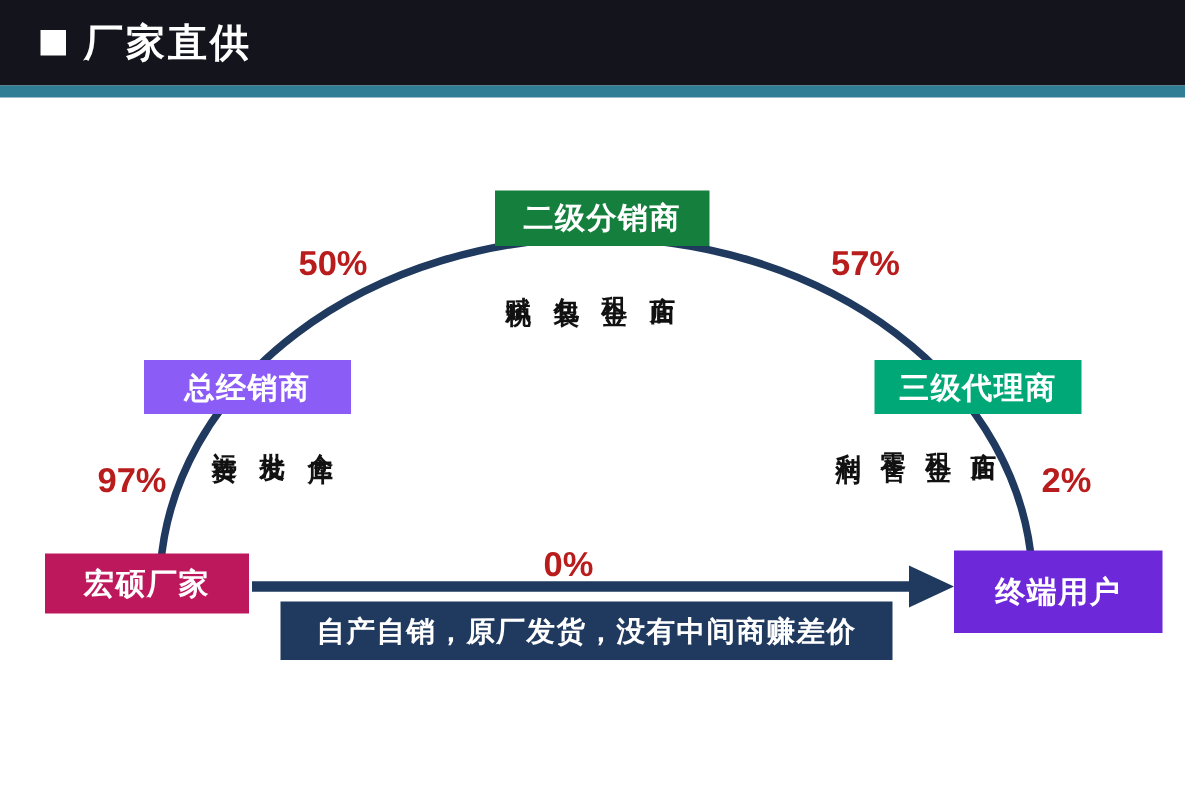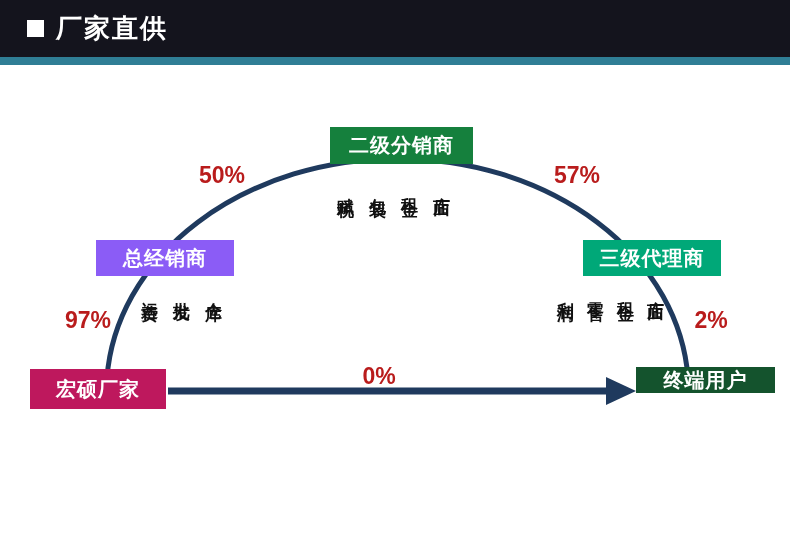--- a/index.html
+++ b/index.html
@@ -21,21 +21,21 @@
   .arrow-line { stroke: #1f3a5e; stroke-width: 7; }
   .arrow-head { fill: #1f3a5e; stroke: none; }
 
   
   .node { position: absolute; display: flex; align-items: center; justify-content: center;
           color: #ffffff; font-weight: bold; font-size: 20px; letter-spacing: 1px; }
   .node-factory  { left: 30px;  top: 369px; width: 136px; height: 40px; background: #be185d; }
   .node-general  { left: 96px;  top: 240px; width: 138px; height: 36px; background: #8b5cf6; }
   .node-second   { left: 330px; top: 127px; width: 143px; height: 37px; background: #15803d; }
   .node-third    { left: 563px; top: 240px; width: 138px; height: 36px; background: #00a878; margin-left: 20px; }
-  .node-enduser  { left: 636px; top: 367px; width: 139px; height: 26px; background: #14532d; font-family: Liberation Mono, monospace; }
+  .node-enduser  { left: 636px; top: 367px; width: 139px; height: 55px; background: #6d28d9; font-family: Liberation Mono, monospace; }
 
   
   .pct { position: absolute; color: #b91c1c; font-size: 23px; font-weight: 600; transform: translateX(-50%); }
   .pct-50 { left: 222px; top: 162px; }
   .pct-30 { left: 577px; top: 162px; }
   .pct-70 { left: 88px;  top: 307px; }
   .pct-20 { left: 711px; top: 307px; }
   .pct-0  { left: 379px; top: 363px; }
 
   
@@ -93,14 +93,15 @@
     <span class="cost-item">店面</span>
   </div>
 
   <div class="costs costs-third">
     <span class="cost-item">利润</span>
     <span class="cost-item">零售</span>
     <span class="cost-item">租金</span>
     <span class="cost-item">店面</span>
   </div>
 
+  <div class="banner">自产自销，原厂发货，没有中间商赚差价</div>
 
 </div>
 
 </body></html>

